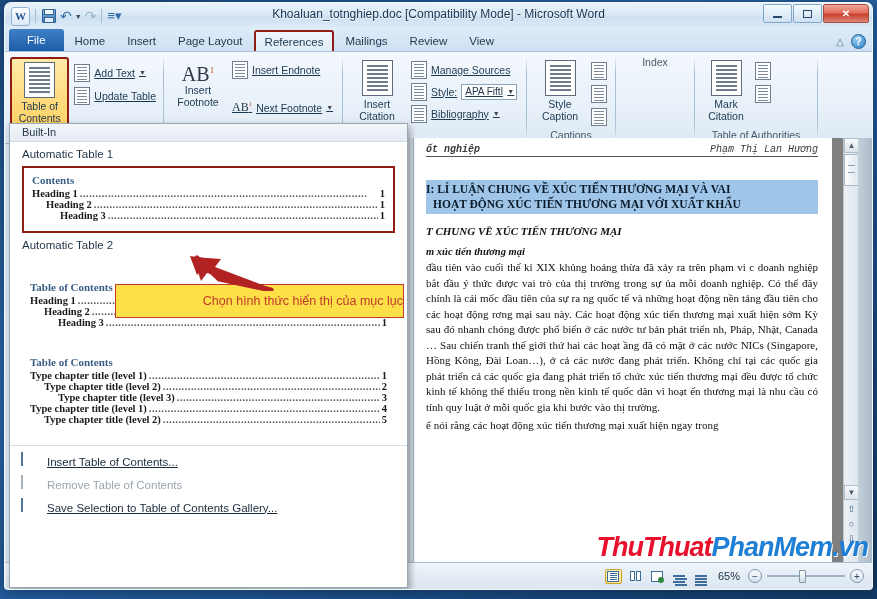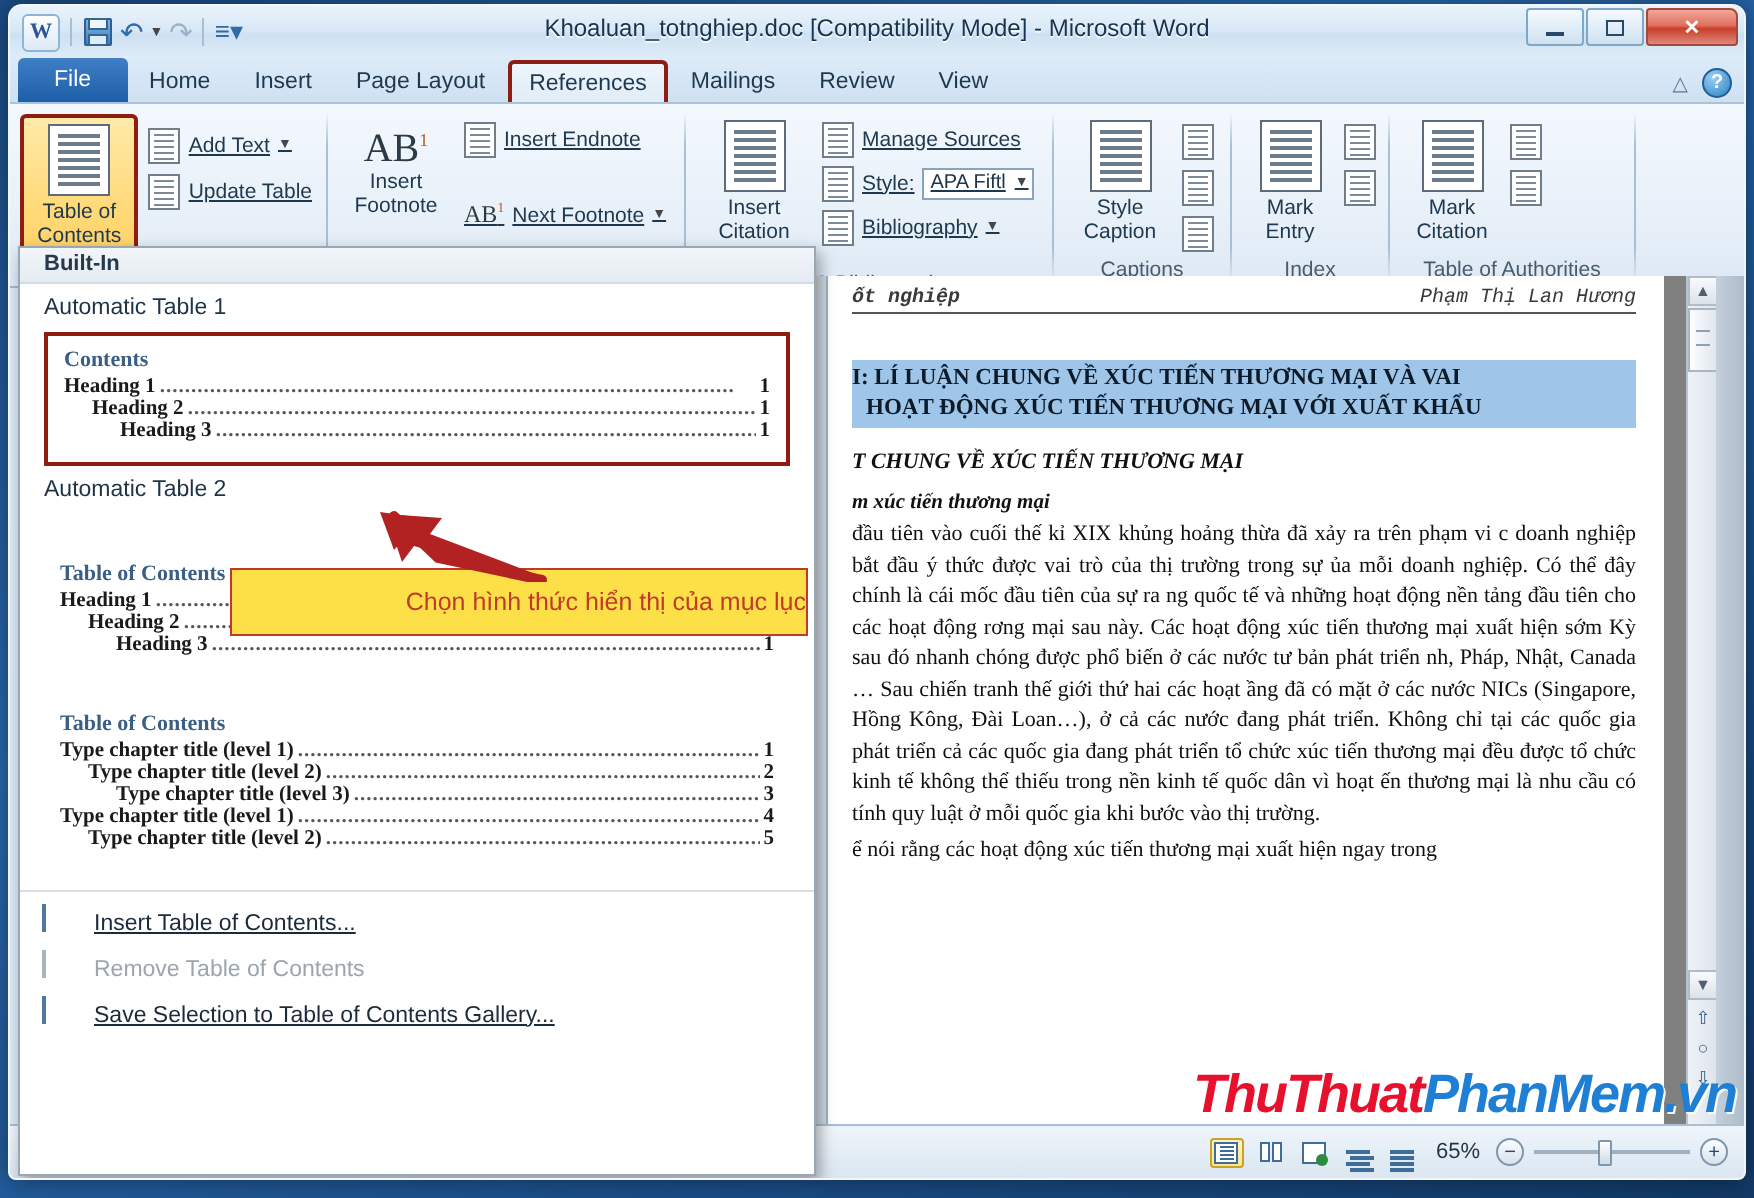--- a/index.html
+++ b/index.html
@@ -140,21 +140,21 @@
   }
   
   .gallery{
     position:absolute; left:4px; top:120px; width:399px; height:465px;
     background:#fff; border:1px solid #9aa8b4;
     box-shadow:2px 3px 7px rgba(0,0,0,.35);
     z-index:40; overflow:hidden;
   }
   .gal-header{
     height:18px;background:linear-gradient(180deg,#f2f6fa,#e4ebf2);
-    border-bottom:1px solid #d2dae2;font-weight:bold;font-size:11px;color:#26384a;
+    border-bottom:1px solid #d2dae2;font-weight:normal;font-size:11px;color:#26384a;
     padding:2px 0 0 12px;
   }
   .gal-section{ font-size:11.5px;color:#1f3347;padding:6px 0 2px 12px;}
   .tocprev{
     margin:4px 12px 0 12px; background:#fff; padding:6px 8px 10px 8px;
   }
   .tocprev.boxed{ border:2px solid #8f1d13; }
   .toc-title{ font-family:"Liberation Serif",serif;font-weight:bold;font-size:11px;color:#3a5f86;margin-bottom:2px;}
   .toc-line{
     font-family:"Liberation Serif",serif;font-weight:bold;font-size:10.5px;color:#1a1a1a;
@@ -407,30 +407,20 @@
             <span class="ic pgicon"></span>
             <span class="ic pgicon"></span>
             <span class="ic pgicon"></span>
           </div>
         </div>
         <div class="group-label">Captions</div>
       </div>
       <div class="group-div"></div>
 
       <div class="group" style="width:78px">
-        <div class="group-body">
-          <div class="bigbtn" style="width:48px">
-            <div class="bigpg"></div>
-            <span>Mark Entry</span>
-          </div>
-          <div style="display:flex;flex-direction:column;gap:5px;padding-top:5px;">
-            <span class="ic pgicon"></span>
-            <span class="ic pgicon"></span>
-          </div>
-        </div>
         <div class="group-label">Index</div>
       </div>
       <div class="group-div"></div>
 
       <div class="group" style="width:122px">
         <div class="group-body">
           <div class="bigbtn" style="width:52px">
             <div class="bigpg"></div>
             <span>Mark Citation</span>
           </div>

